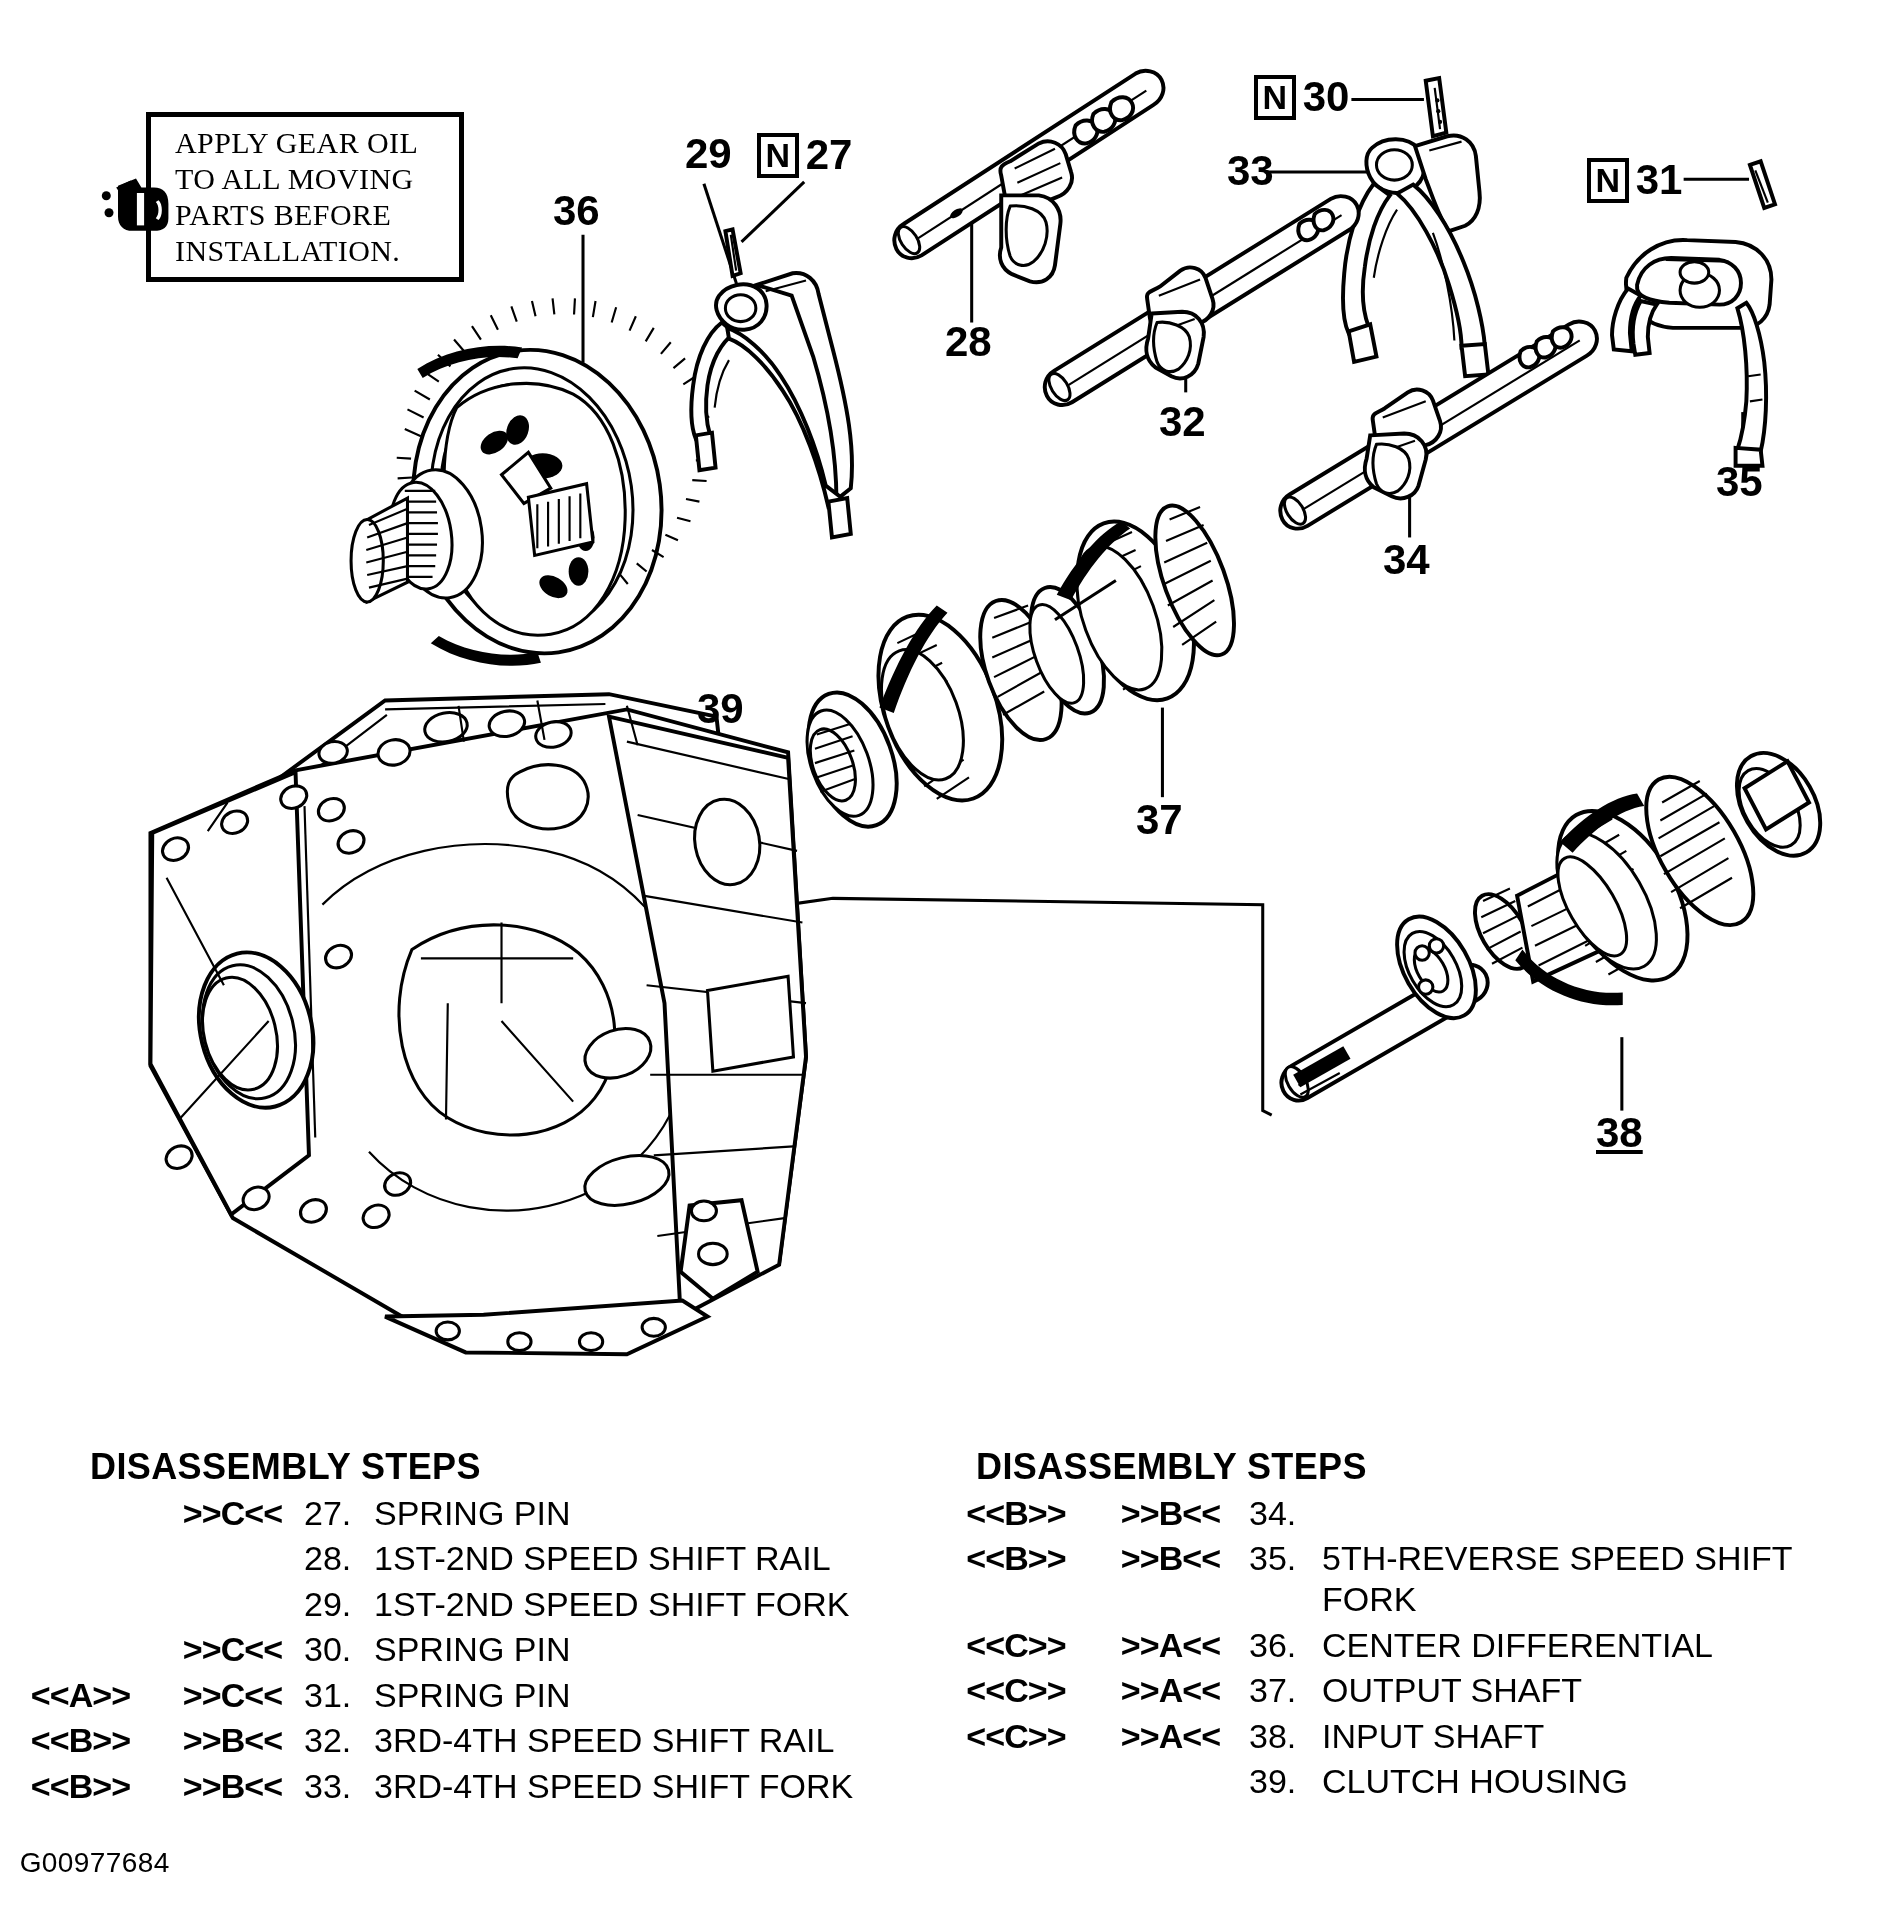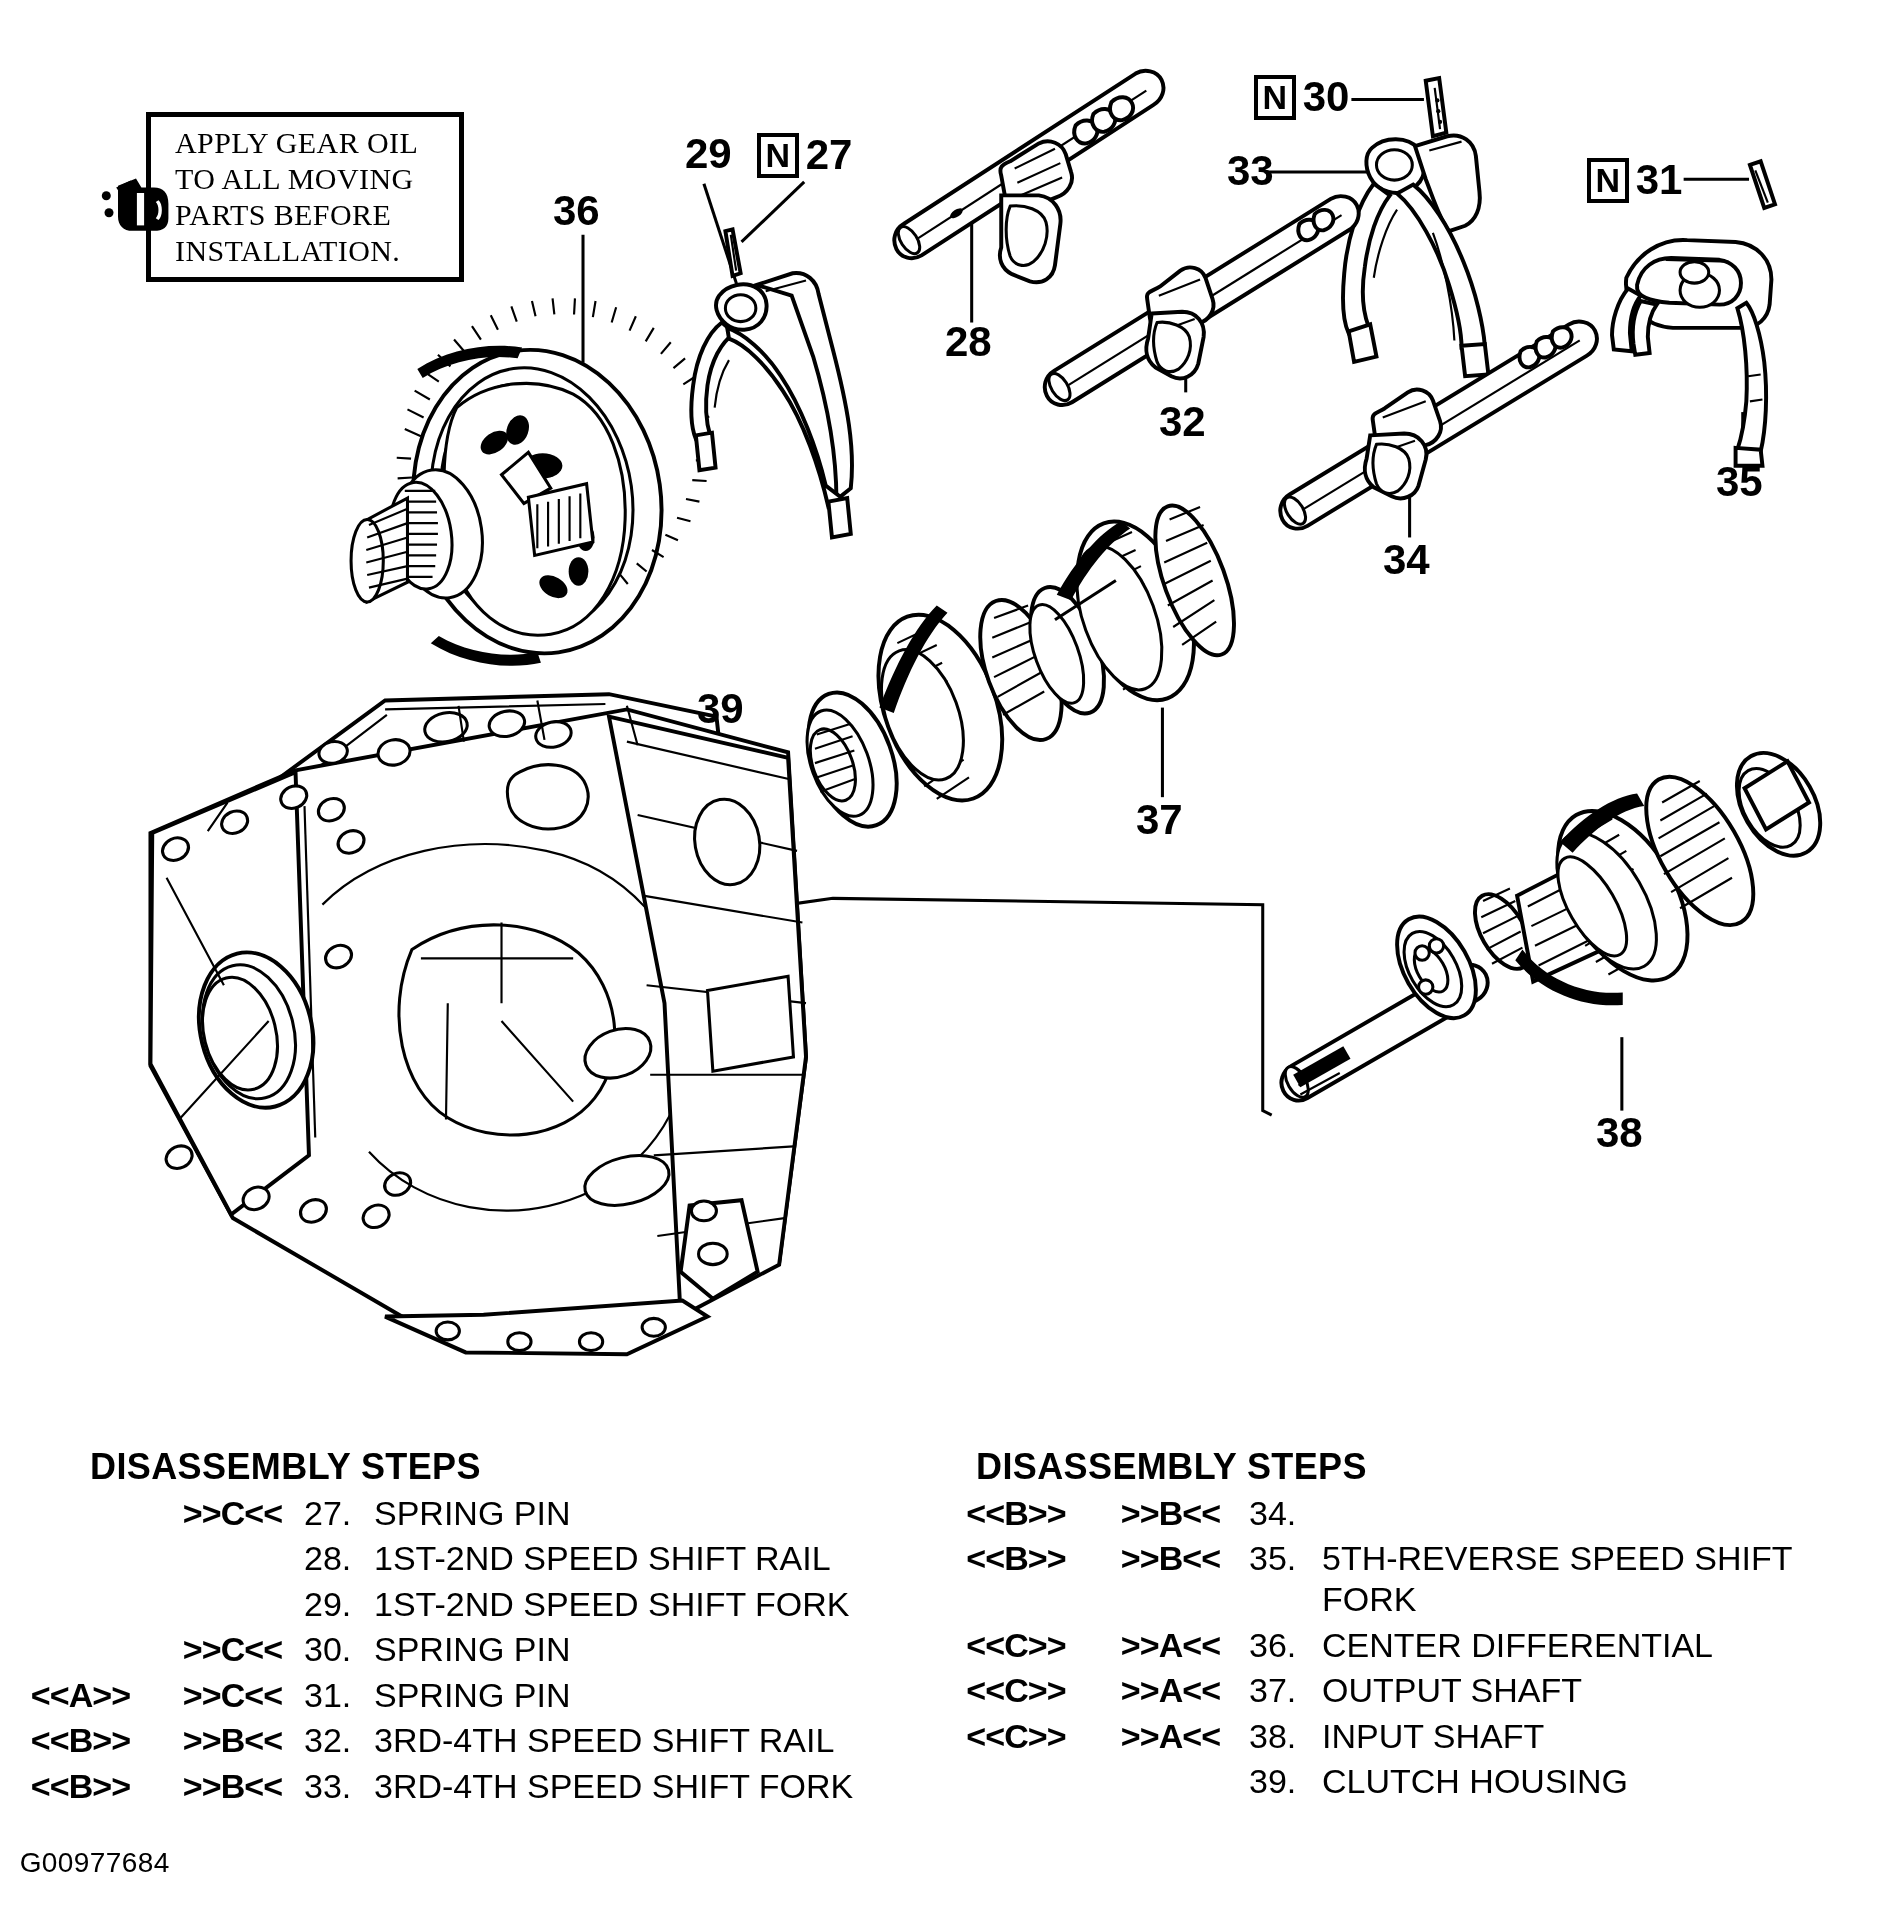--- a/index.html
+++ b/index.html
@@ -511,21 +511,21 @@
   </div>
 
   <div class="callout" style="left:697px;top:688px;">
     <span>39</span>
   </div>
 
   <div class="callout" style="left:1136px;top:799px;">
     <span>37</span>
   </div>
 
-  <div class="callout" style="left:1596px;top:1112px;">
+  <div class="callout" style="left:1596px;top:1112px;text-decoration:underline;">
     <span>38</span>
   </div>
 
   <div class="legend legend-left">
     <h2>DISASSEMBLY STEPS</h2>
 
     <div class="lrow">
       <span class="col-a"></span>
       <span class="col-b">&gt;&gt;C&lt;&lt;</span>
       <span class="col-n">27.</span>

